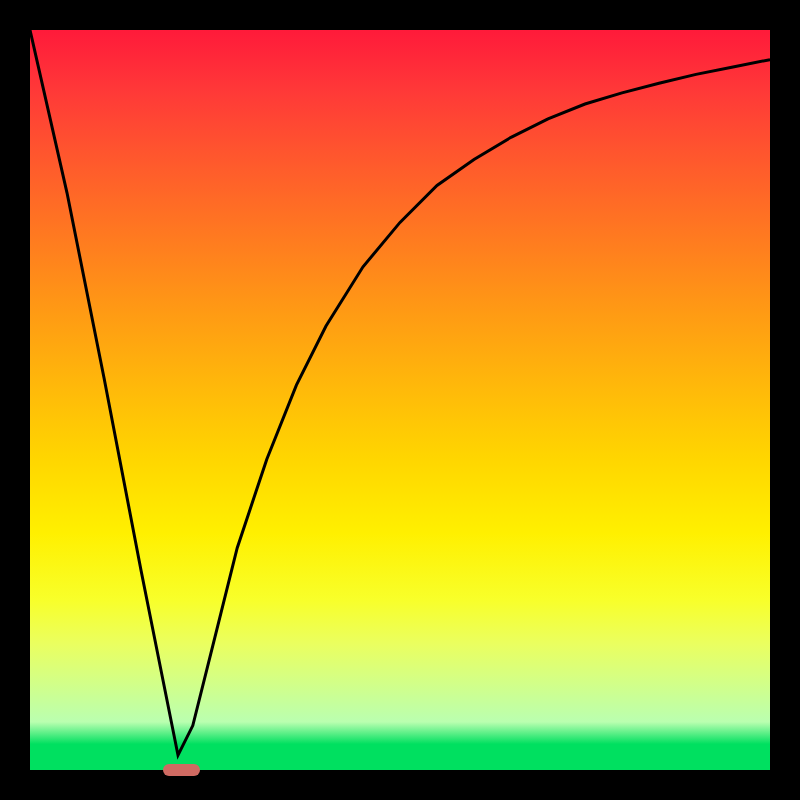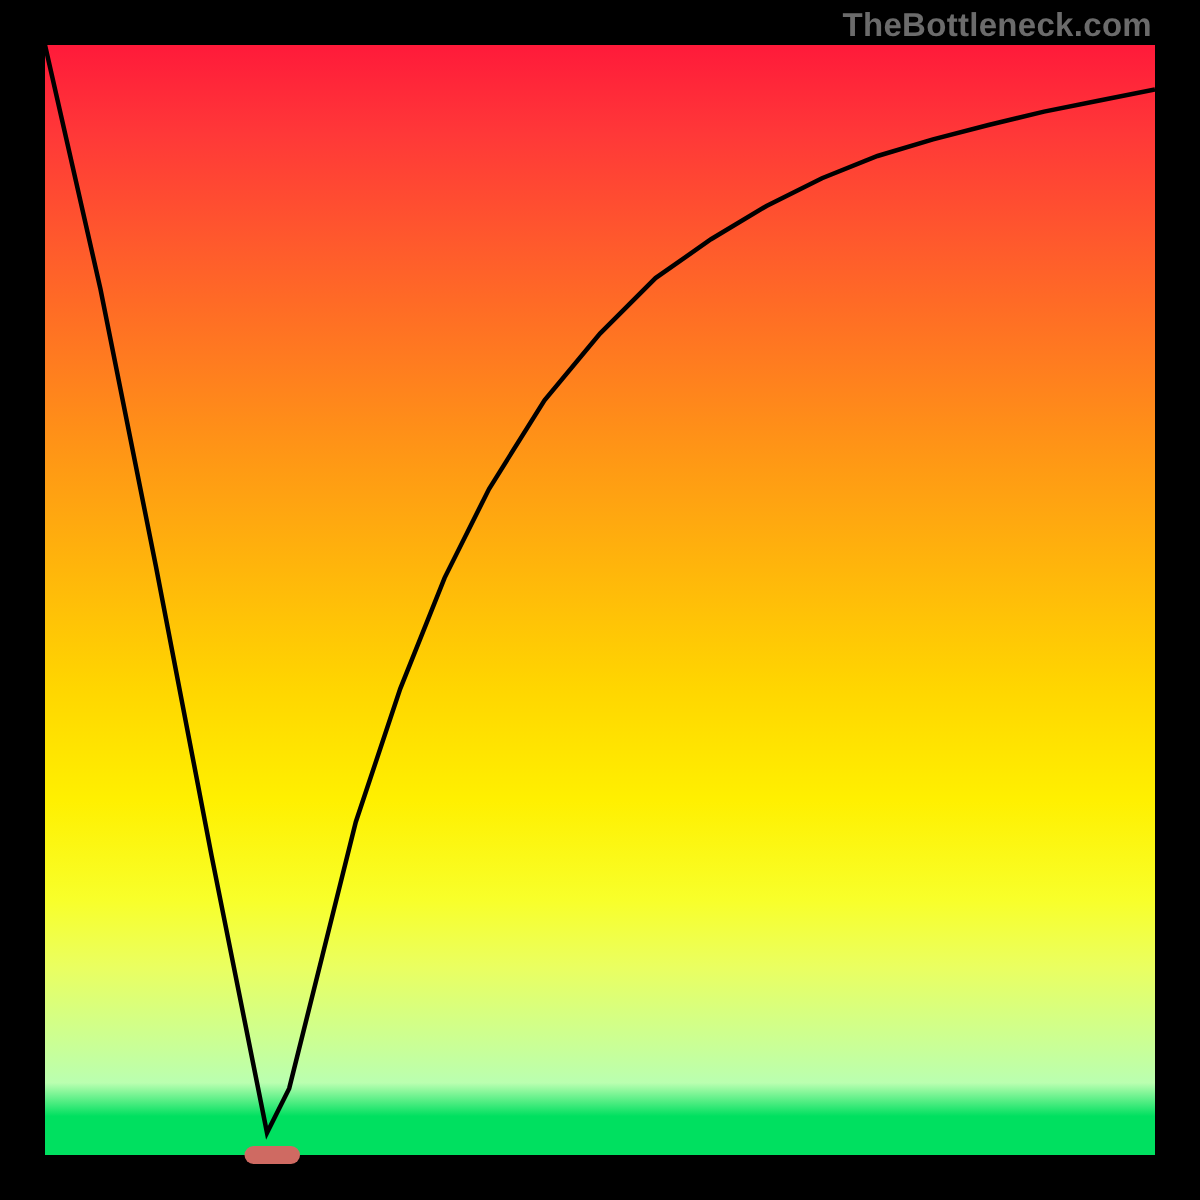--- a/index.html
+++ b/index.html
@@ -54,21 +54,20 @@
     height: 12px;
     background: #cf6a62;
     border-radius: 6px;
     z-index: 3;
   }
 </style>
 </head>
 <body>
 
 <div class="frame">
-  <div class="watermark">TheBottleneck.com</div>
 
   <div class="plot">
     <svg class="curve" viewBox="0 0 740 740" preserveAspectRatio="none">
       <path fill="none" stroke="#000" stroke-width="3" d="M0.0 0.0 L37.0 162.8 L74.0 347.8 L111.0 540.2 L133.2 651.2 L148.0 725.2 L162.8 695.6 L185.0 606.8 L207.2 518.0 L236.8 429.2 L266.4 355.2 L296.0 296.0 L333.0 236.8 L370.0 192.4 L407.0 155.4 L444.0 129.5 L481.0 107.3 L518.0 88.8 L555.0 74.0 L592.0 62.9 L629.0 53.3 L666.0 44.4 L703.0 37.0 L740.0 29.6"></path>
     </svg>
     <div class="marker" style="left:133.2px;top:734.0px;width:37.0px;"></div>
   </div>
 </div>
 
 </body></html>

